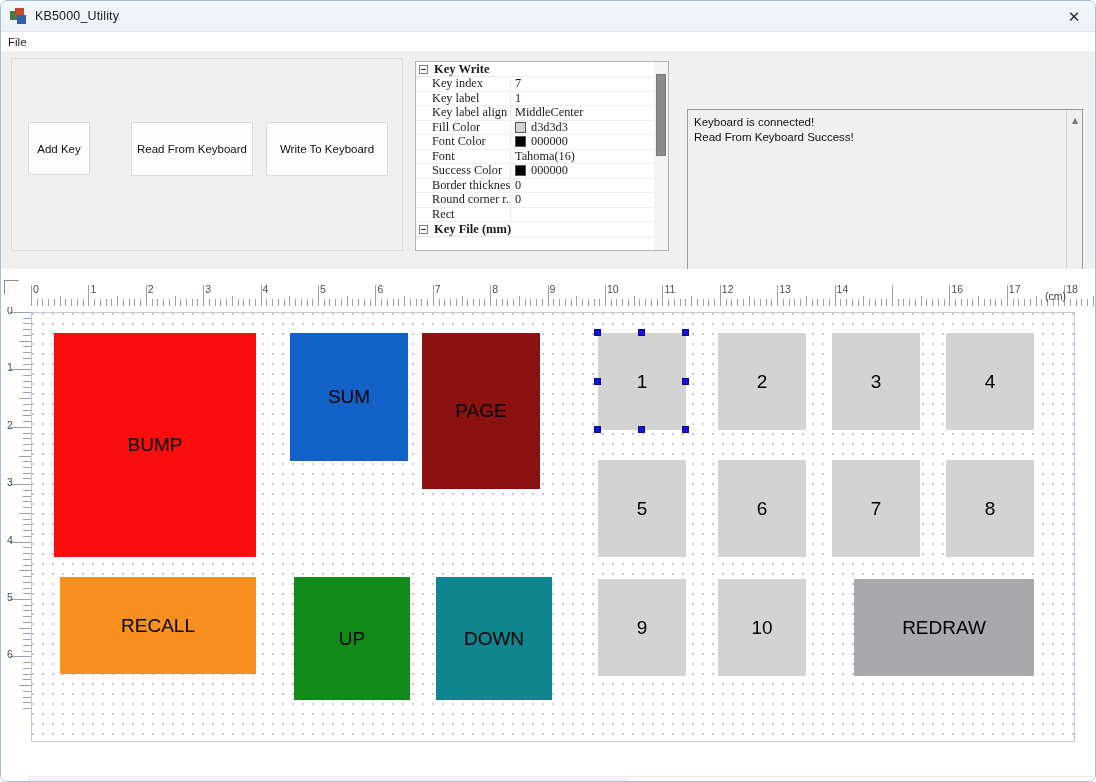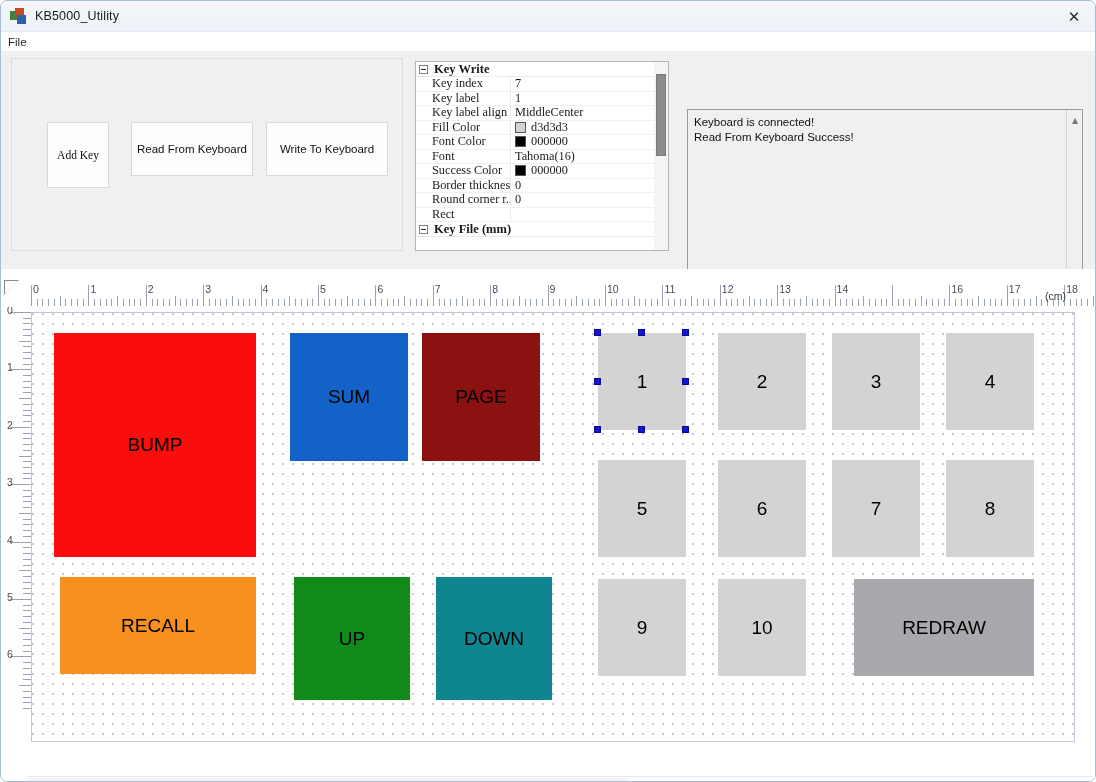--- a/index.html
+++ b/index.html
@@ -64,21 +64,21 @@
   }
   .flat-btn {
     position: absolute;
     background: #fdfdfd;
     border: 1px solid #dadada;
     font-size: 11.5px; color: #111;
     display: flex; align-items: center; justify-content: center;
     cursor: pointer; text-align: center;
     font-family: "Liberation Sans", sans-serif;
   }
-  #btn-add   { left: 35px;  top: 63px; width: 62px;  height: 66px; font-family: Liberation Serif, serif; }
+  #btn-add   { left: 16px;  top: 63px; width: 62px;  height: 53px; }
   #btn-read  { left: 119px; top: 63px; width: 122px; height: 54px; }
   #btn-write { left: 254px; top: 63px; width: 122px; height: 54px; }
 
   
   #propgrid {
     position: absolute; left: 414px; top: 10px; width: 254px; height: 190px;
     background: #ffffff; border: 1px solid #b4b4b4;
     overflow: hidden;
     font-family: "Liberation Serif", serif;
   }
@@ -630,21 +630,21 @@
       </div>
     <div id="hruler-unit">(cm)</div>
 
     <div id="canvas">
         <div class="key" id="key-sum" style="left: 258px; top: 20px; width: 118px; height: 128px; background: rgb(18, 98, 200); color: rgb(0, 0, 0); font-size: 19px;">
           <span>SUM</span>
         </div>
         <div class="key" id="key-bump" style="left: 22px; top: 20px; width: 202px; height: 224px; background: rgb(250, 13, 13); color: rgb(0, 0, 0); font-size: 19px;">
           <span>BUMP</span>
         </div>
-        <div class="key" id="key-page" style="left: 390px; top: 20px; width: 118px; height: 128px; background: rgb(140, 17, 17); color: rgb(0, 0, 0); font-size: 19px;">
+        <div class="key" id="key-page" style="left: 390px; top: 20px; width: 118px; height: 156px; background: rgb(140, 17, 17); color: rgb(0, 0, 0); font-size: 19px;">
           <span>PAGE</span>
         </div>
         <div class="key" id="key-1" style="left: 566px; top: 20px; width: 88px; height: 97px; background: rgb(211, 211, 211); color: rgb(0, 0, 0); font-size: 19px;">
           <span>1</span>
         </div>
         <div class="handle" style="left: 562px; top: 16px;"></div>
         <div class="handle" style="left: 606px; top: 16px;"></div>
         <div class="handle" style="left: 650px; top: 16px;"></div>
         <div class="handle" style="left: 562px; top: 64.5px;"></div>
         <div class="handle" style="left: 650px; top: 64.5px;"></div>

